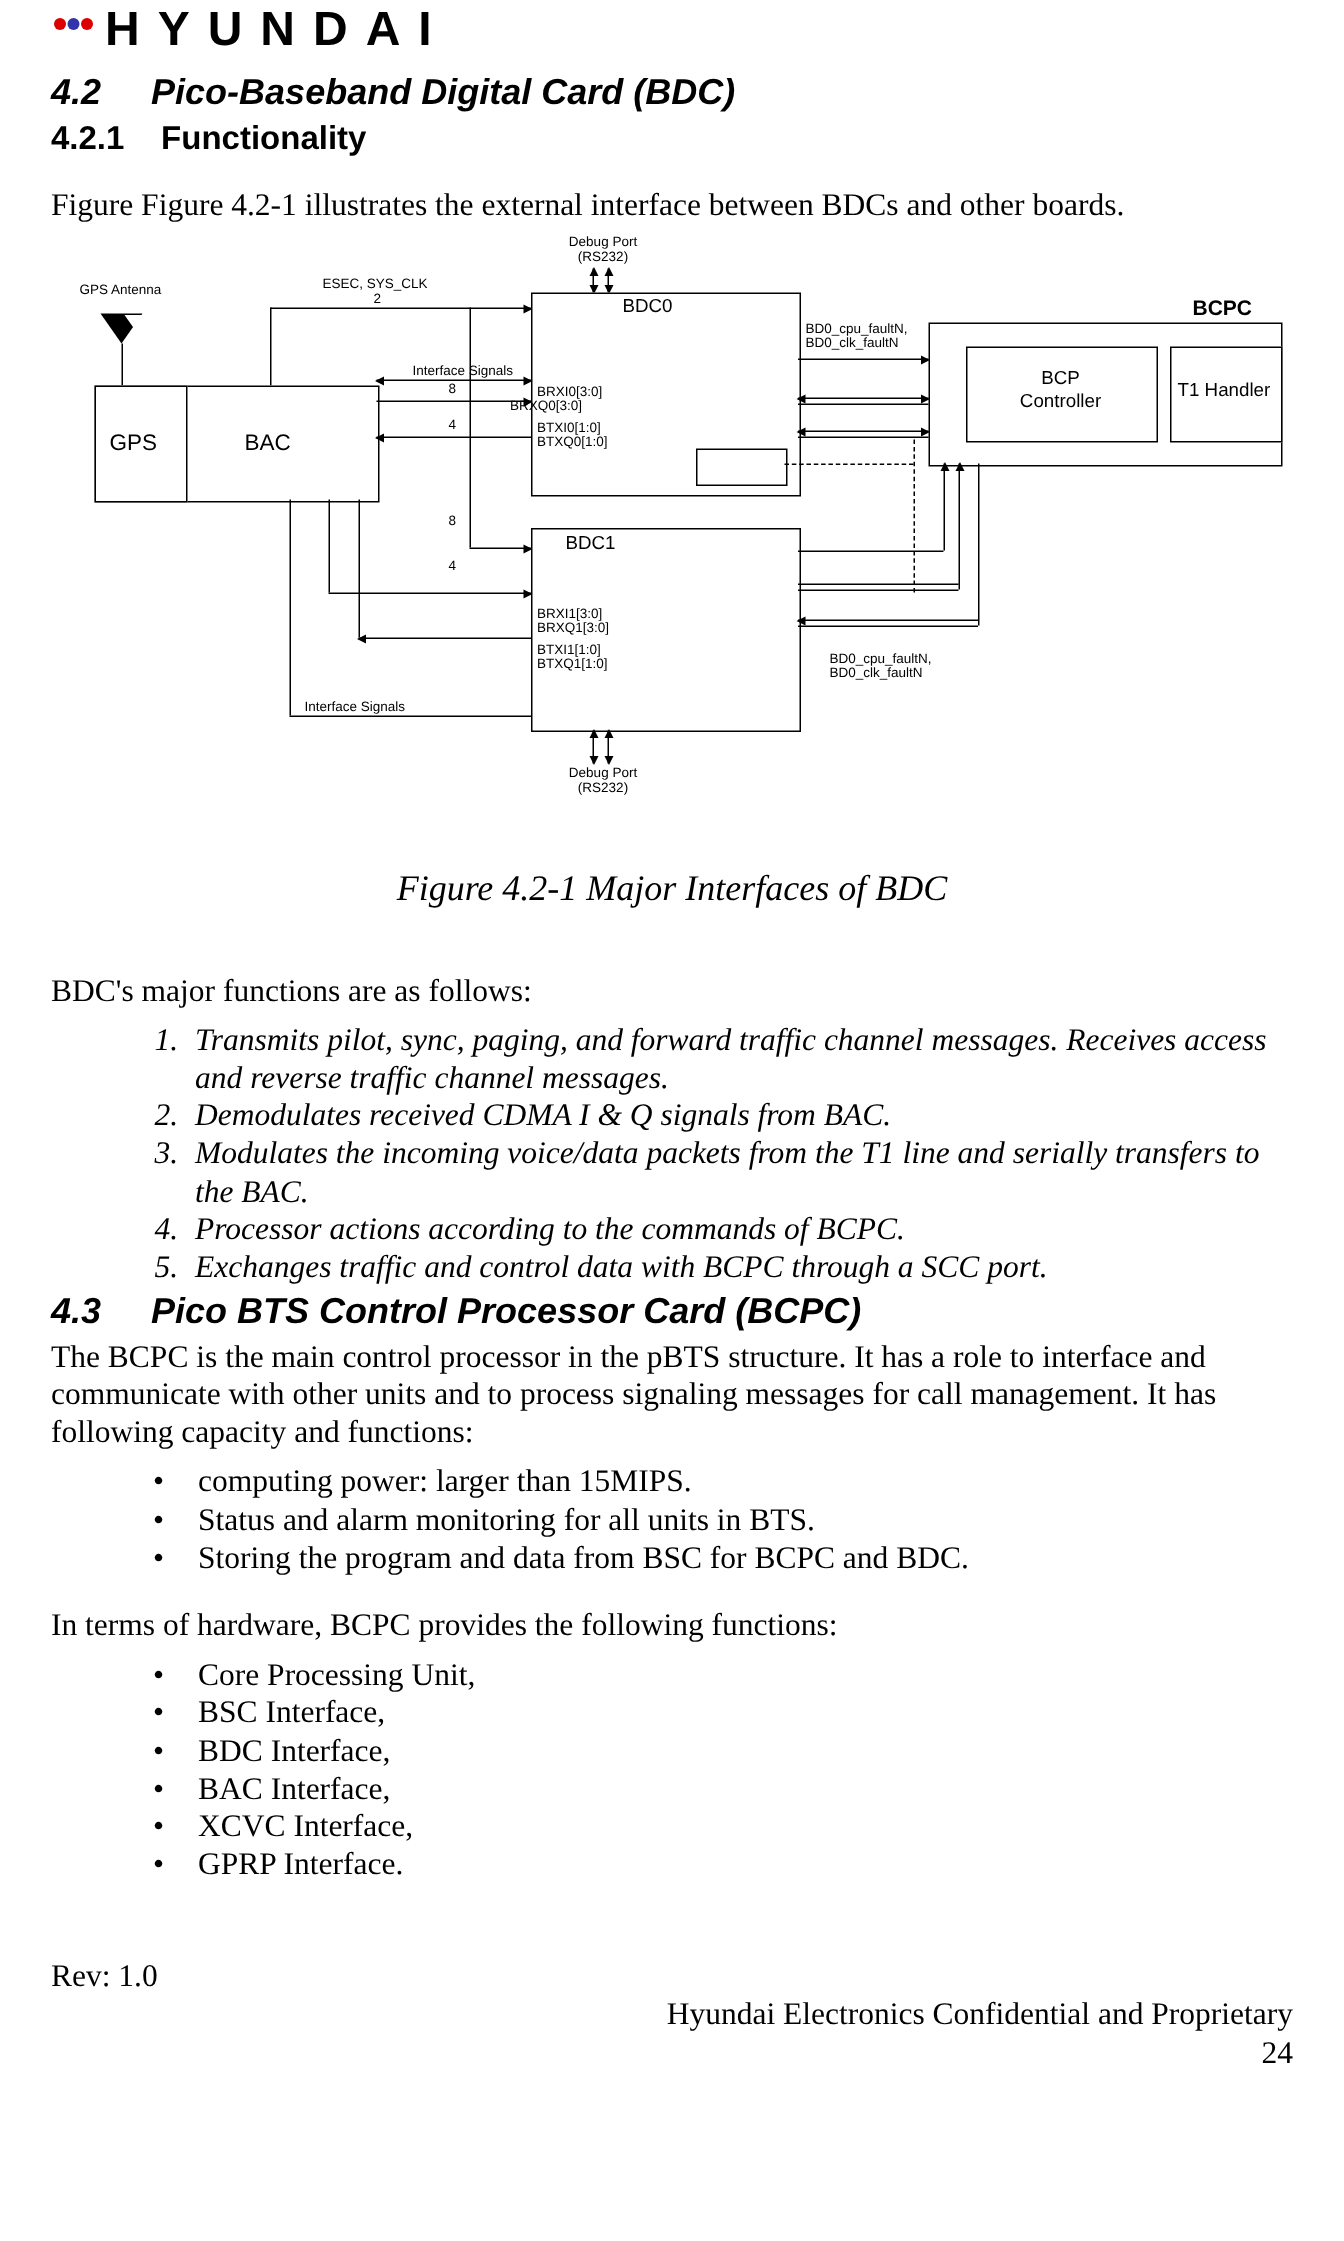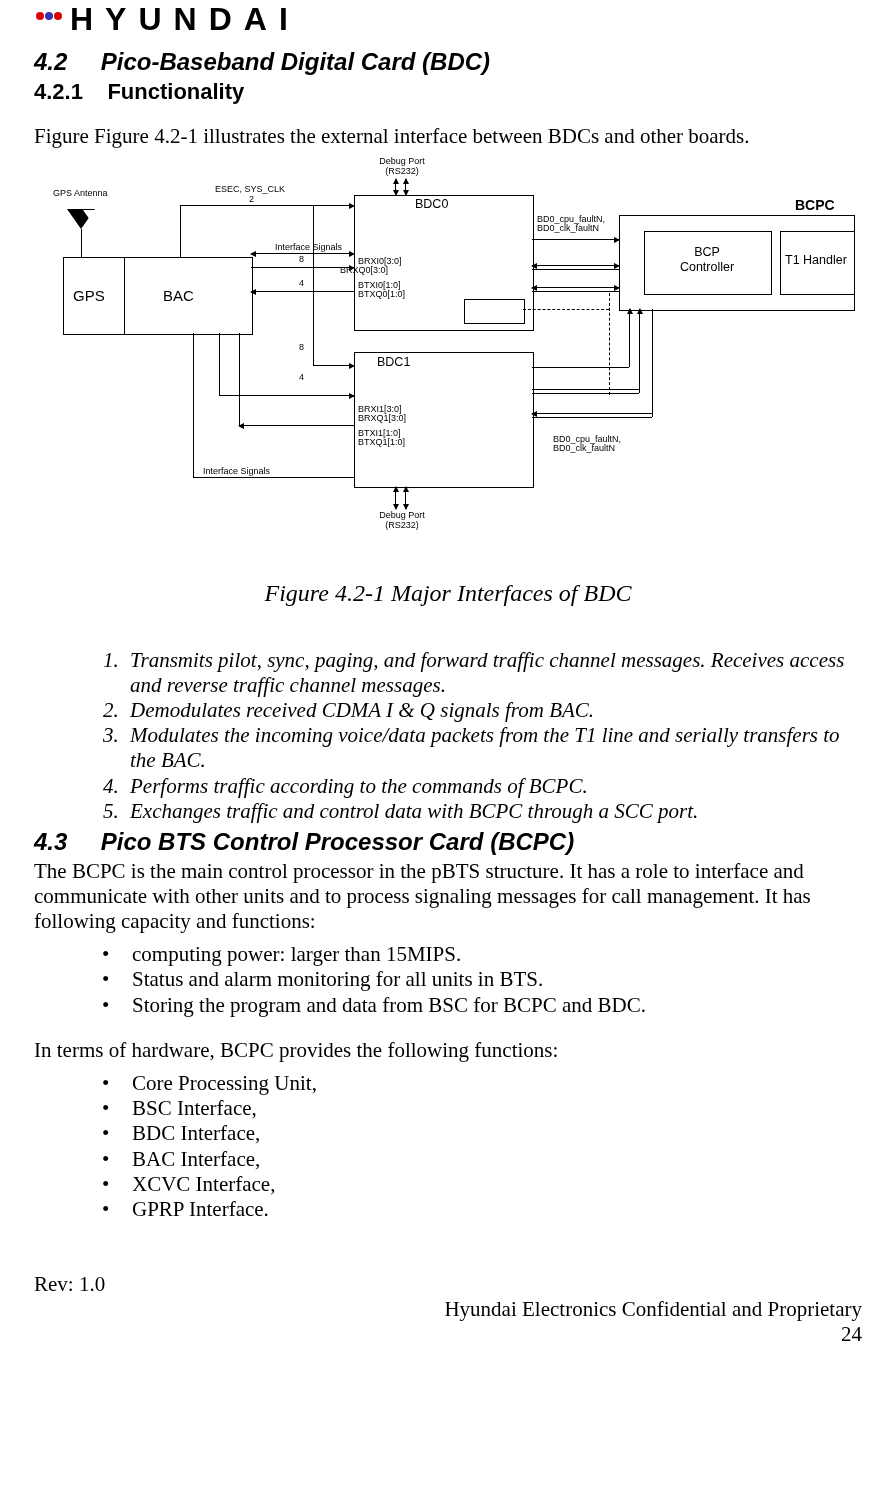--- a/index.html
+++ b/index.html
@@ -261,25 +261,26 @@
     <div class="abs hline" style="left:489px; top:236px; width:107px;"></div>
     <div class="abs vline arrow-u" style="left:596px; top:152px; height:84px;"></div>
     <div class="abs hline arrow-l" style="left:489px; top:256px; width:120px;"></div>
     <div class="abs hline" style="left:489px; top:260px; width:120px;"></div>
     <div class="abs vline" style="left:609px; top:152px; height:108px;"></div>
 
   </div>
 
   <div class="fig-caption">Figure 4.2-1 Major Interfaces of BDC</div>
 
+  <div class="para">BDC's major functions are as follows:</div>
   <ol class="num">
     <li>Transmits pilot, sync, paging, and forward traffic channel messages. Receives access and  reverse traffic channel messages.</li>
     <li>Demodulates received CDMA I &amp; Q signals from BAC.</li>
     <li>Modulates the incoming voice/data packets from the T1 line and serially transfers to the BAC.</li>
-    <li>Performs traffic according to the commands of BCPC.</li>
+    <li>Processor actions according to the commands of BCPC.</li>
     <li>Exchanges traffic and control data with BCPC through a SCC port.</li>
   </ol>
 
   <div class="h-sec" style="margin-top:4px;">
     <span>4.3</span>
     &nbsp;&nbsp;&nbsp;
     <span>Pico BTS Control Processor Card (BCPC)</span>
   </div>
 
   <div class="para" style="margin-top:2px;">The BCPC is the main control processor in the pBTS structure. It has a role to interface and communicate with other units and to process signaling messages for call management. It has following capacity and functions:</div>

